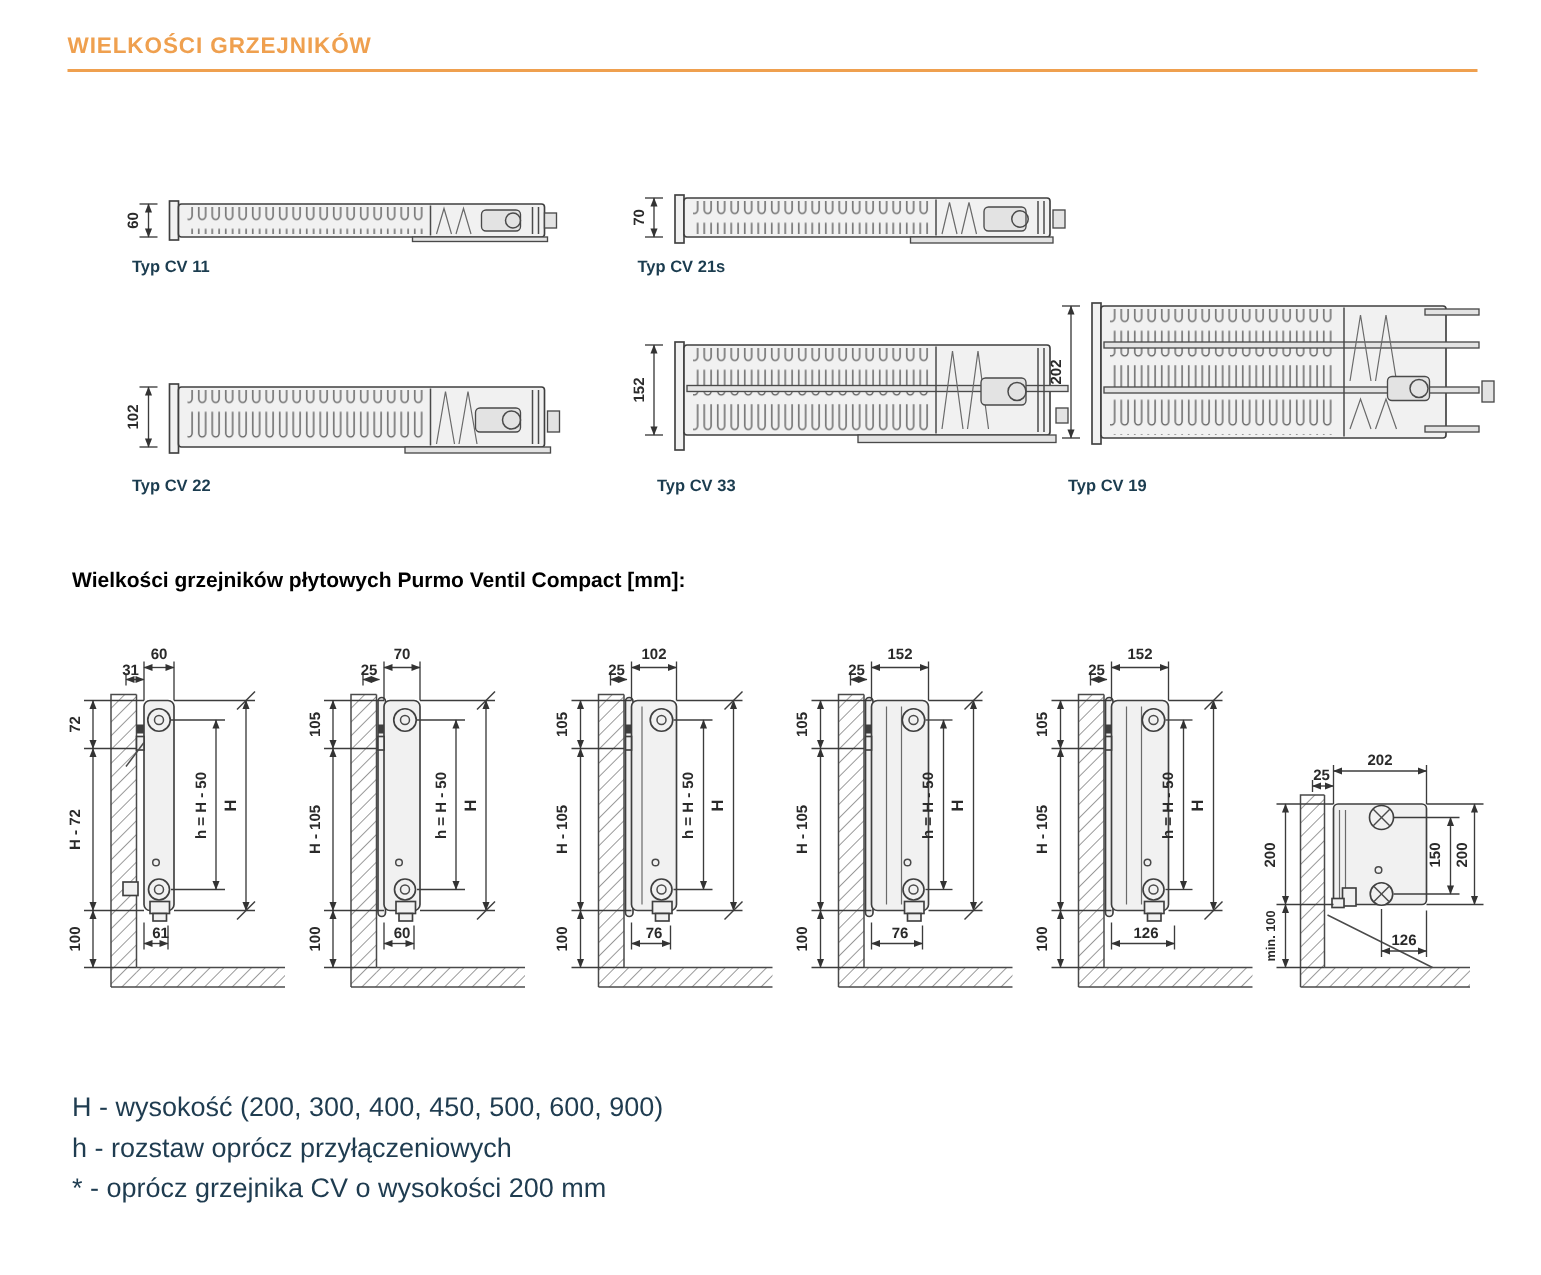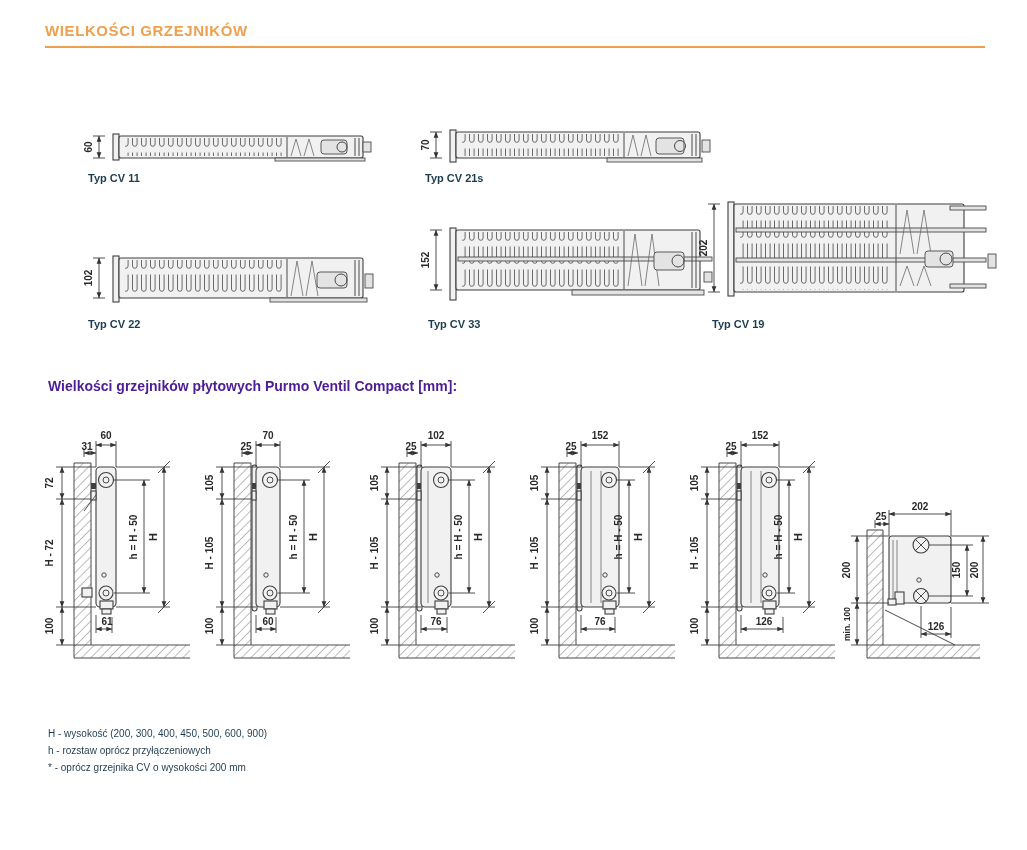--- a/index.html
+++ b/index.html
@@ -2,23 +2,23 @@
 <html><head>
 <meta charset="utf-8">
 <style>
   html,body{margin:0;padding:0;background:#fff;}
   .page{position:relative;width:1027px;height:850px;background:#ffffff;overflow:hidden;
         font-family:"Liberation Sans",sans-serif;}
   .title{position:absolute;left:45px;top:22px;font-size:15px;font-weight:700;
          letter-spacing:0.6px;color:#EFA04F;margin:0;}
   .rule{position:absolute;left:45px;top:46px;width:940px;height:2px;background:#EFA04F;}
   .typ{position:absolute;font-size:11px;font-weight:700;color:#1B3C4F;}
-  .sect{position:absolute;left:48px;top:378px;font-size:14px;font-weight:700;color:#4c1d95;}
+  .sect{position:absolute;left:48px;top:378px;font-size:14px;font-weight:700;color:#000000;}
   .legend{position:absolute;left:48px;top:728px;}
-  .legend p{margin:0 0 6px 0;font-size:10px;color:#1F3C50;}
+  .legend p{margin:0 0 6px 0;font-size:18px;color:#1F3C50;}
   svg{position:absolute;overflow:visible;}
   .ln{stroke:#4a4a4a;stroke-width:1;fill:none;}
   .lt{stroke:#6a6a6a;stroke-width:0.8;fill:none;}
   .dim-ln{stroke:#3c3c3c;stroke-width:0.9;fill:none;}
   .fill-light{fill:#f1f1f1;stroke:#3f3f3f;stroke-width:1.1;}
   .fill-mid{fill:#e3e3e3;stroke:#4a4a4a;stroke-width:0.9;}
   text.dim{font:700 10px "Liberation Sans",sans-serif;fill:#2a2a2a;}
   text.dimL{font:700 11px "Liberation Sans",sans-serif;fill:#2a2a2a;}
   text.dimS{font:700 8.5px "Liberation Sans",sans-serif;fill:#2a2a2a;}
 </style>
@@ -128,21 +128,21 @@
       <line class="ln" x1="202" y1="9" x2="202" y2="67"></line>
       <path class="lt" d="M206,64 L213,12 L220,64 M223,64 L230,12 L237,64"></path>
       <rect class="fill-mid" x="232" y="30" width="30" height="18" rx="3"></rect>
       <circle class="ln" cx="256" cy="39" r="6"></circle>
       <line class="ln" x1="270" y1="10" x2="270" y2="66"></line>
         <line class="ln" x1="274" y1="10" x2="274" y2="66"></line>
       <rect class="fill-mid" x="282" y="50" width="8" height="10"></rect>
       <rect class="fill-mid" x="150" y="68" width="132" height="5"></rect>
     </g>
   </svg>
-  <div class="typ" style="left:428px;top:318px">Typ CV 33</div>
+  <div class="typ" style="left:438px;top:318px">Typ CV 33</div>
 
   <svg style="left:700px;top:196px" width="300" height="128" viewBox="0 0 300 128">
     <g>
       <line class="dim-ln" x1="8" y1="8" x2="20" y2="8"></line>
         <line class="dim-ln" x1="8" y1="96" x2="20" y2="96"></line>
       <line class="dim-ln" x1="14" y1="8" x2="14" y2="96" marker-start="url(#ar)" marker-end="url(#ar)"></line>
       <text class="dim" x="7" y="52" text-anchor="middle" transform="rotate(-90,7,52)">202</text>
     </g>
     <g>
       <rect class="fill-light" x="28" y="6" width="6" height="94"></rect>

